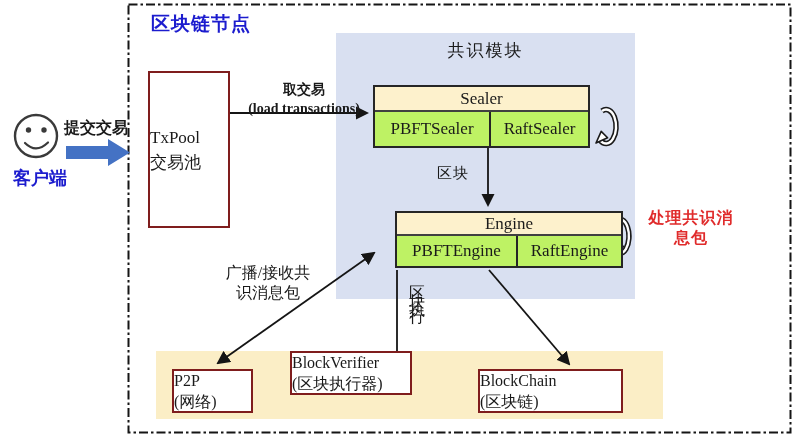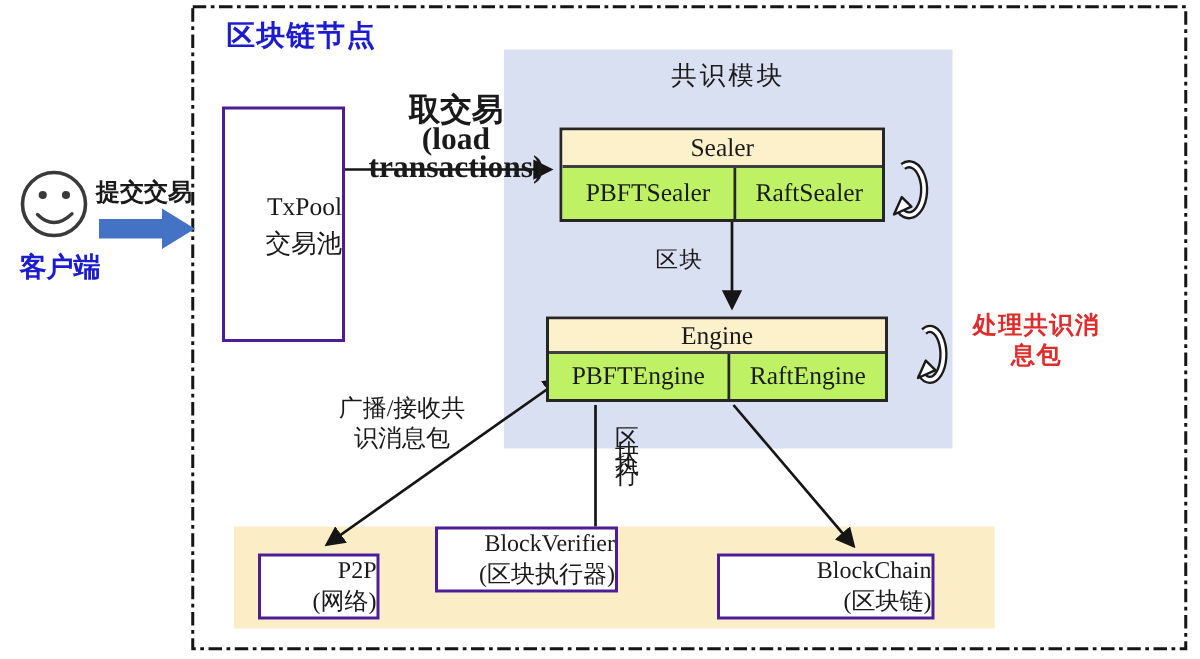--- a/index.html
+++ b/index.html
@@ -6,48 +6,48 @@
   .diagram{
     position:relative;width:800px;height:439px;background:#fff;overflow:hidden;
     font-family:"Liberation Serif","DejaVu Serif",serif;color:#1a1a1a;
   }
   .region{position:absolute;z-index:1;}
   #consensus-region{left:336px;top:33px;width:299px;height:266px;background:var(--consensus-bg,#D9E0F1);}
   #storage-band{left:156px;top:351px;width:507px;height:68px;background:var(--band-cream,#FBEEC6);}
   svg.overlay{position:absolute;left:0;top:0;z-index:2;}
   .box,.lbl,.tbl{position:absolute;z-index:3;box-sizing:border-box;}
   .box{
-    background:#fff;border:2px solid #4c1d95;
-    display:flex;flex-direction:column;align-items:flex-end;justify-content:center;
+    background:#fff;border:2px solid #7f1d1d;
+    display:flex;flex-direction:column;align-items:flex-start;justify-content:center;
     text-align:center;line-height:21px;font-size:16px;
   }
   #txpool{left:148px;top:71px;width:82px;height:157px;font-size:17px;line-height:25px;}
   .tbl{border:2px solid #262626;background:#fff;}
   #sealer-table{left:373px;top:85px;width:217px;height:63px;}
-  #engine-table{left:364px;top:211px;width:228px;height:57px;}
+  #engine-table{left:395px;top:211px;width:228px;height:57px;}
   .tbl .hdr{
     background:var(--panel-cream,#FDF1CC);border-bottom:2px solid #404040;
     text-align:center;font-size:17px;display:flex;align-items:center;justify-content:center;
   }
   #sealer-table .hdr{height:23px;}
   #engine-table .hdr{height:21px;}
   .tbl .row{display:flex;}
   #sealer-table .row{height:34px;}
   #engine-table .row{height:30px;}
   .tbl .cell{flex:1;display:flex;align-items:center;justify-content:center;font-size:17px;background:#bef264;}
   .tbl .cell.first{border-right:2px solid #262626;}
   #sealer-table .cell.first{flex:0 0 114px;}
   #engine-table .cell.first{flex:0 0 119px;}
   .lbl{white-space:nowrap;}
   .lbl.center{text-align:center;}
   #node-title{left:151px;top:11px;font-size:19px;font-weight:bold;color:var(--accent-blue,#1C1CCE);letter-spacing:1px;}
   #client-label{left:10px;top:166px;width:60px;text-align:center;font-size:18px;font-weight:bold;color:var(--accent-blue,#1C1CCE);}
   #submit-label{left:64px;top:118px;font-size:16px;font-weight:600;}
   #consensus-title{left:336px;top:39px;width:299px;text-align:center;font-size:17px;letter-spacing:2px;}
-  #load-label{left:236px;top:64px;width:136px;text-align:center;font-size:21px;font-weight:bold;line-height:19px;white-space:normal;}
+  #load-label{left:236px;top:80px;width:136px;text-align:center;font-size:14px;font-weight:bold;line-height:19px;white-space:normal;}
   #block-label{left:437px;top:164px;font-size:15px;letter-spacing:1px;}
   #sealer-loop-label{left:629px;top:112px;font-size:18px;font-weight:bold;color:var(--loop-red,#E02B2B);letter-spacing:2px;}
   #engine-loop-label{left:639px;top:208px;width:104px;text-align:center;font-size:16px;font-weight:bold;
     color:var(--loop-red,#E02B2B);line-height:20px;white-space:normal;letter-spacing:1px;}
   #broadcast-label{left:213px;top:263px;width:110px;text-align:center;font-size:16px;line-height:20px;white-space:normal;}
   #exec-label{left:406px;top:272px;font-size:16px;writing-mode:vertical-rl;letter-spacing:8px;height:100px;}
   #commit-label{left:528px;top:308px;width:110px;text-align:center;font-size:16px;line-height:18px;white-space:normal;}
   #p2p-box{left:172px;top:369px;width:81px;height:44px;}
   #verifier-box{left:290px;top:351px;width:122px;height:44px;}
   #chain-box{left:478px;top:369px;width:145px;height:44px;}

